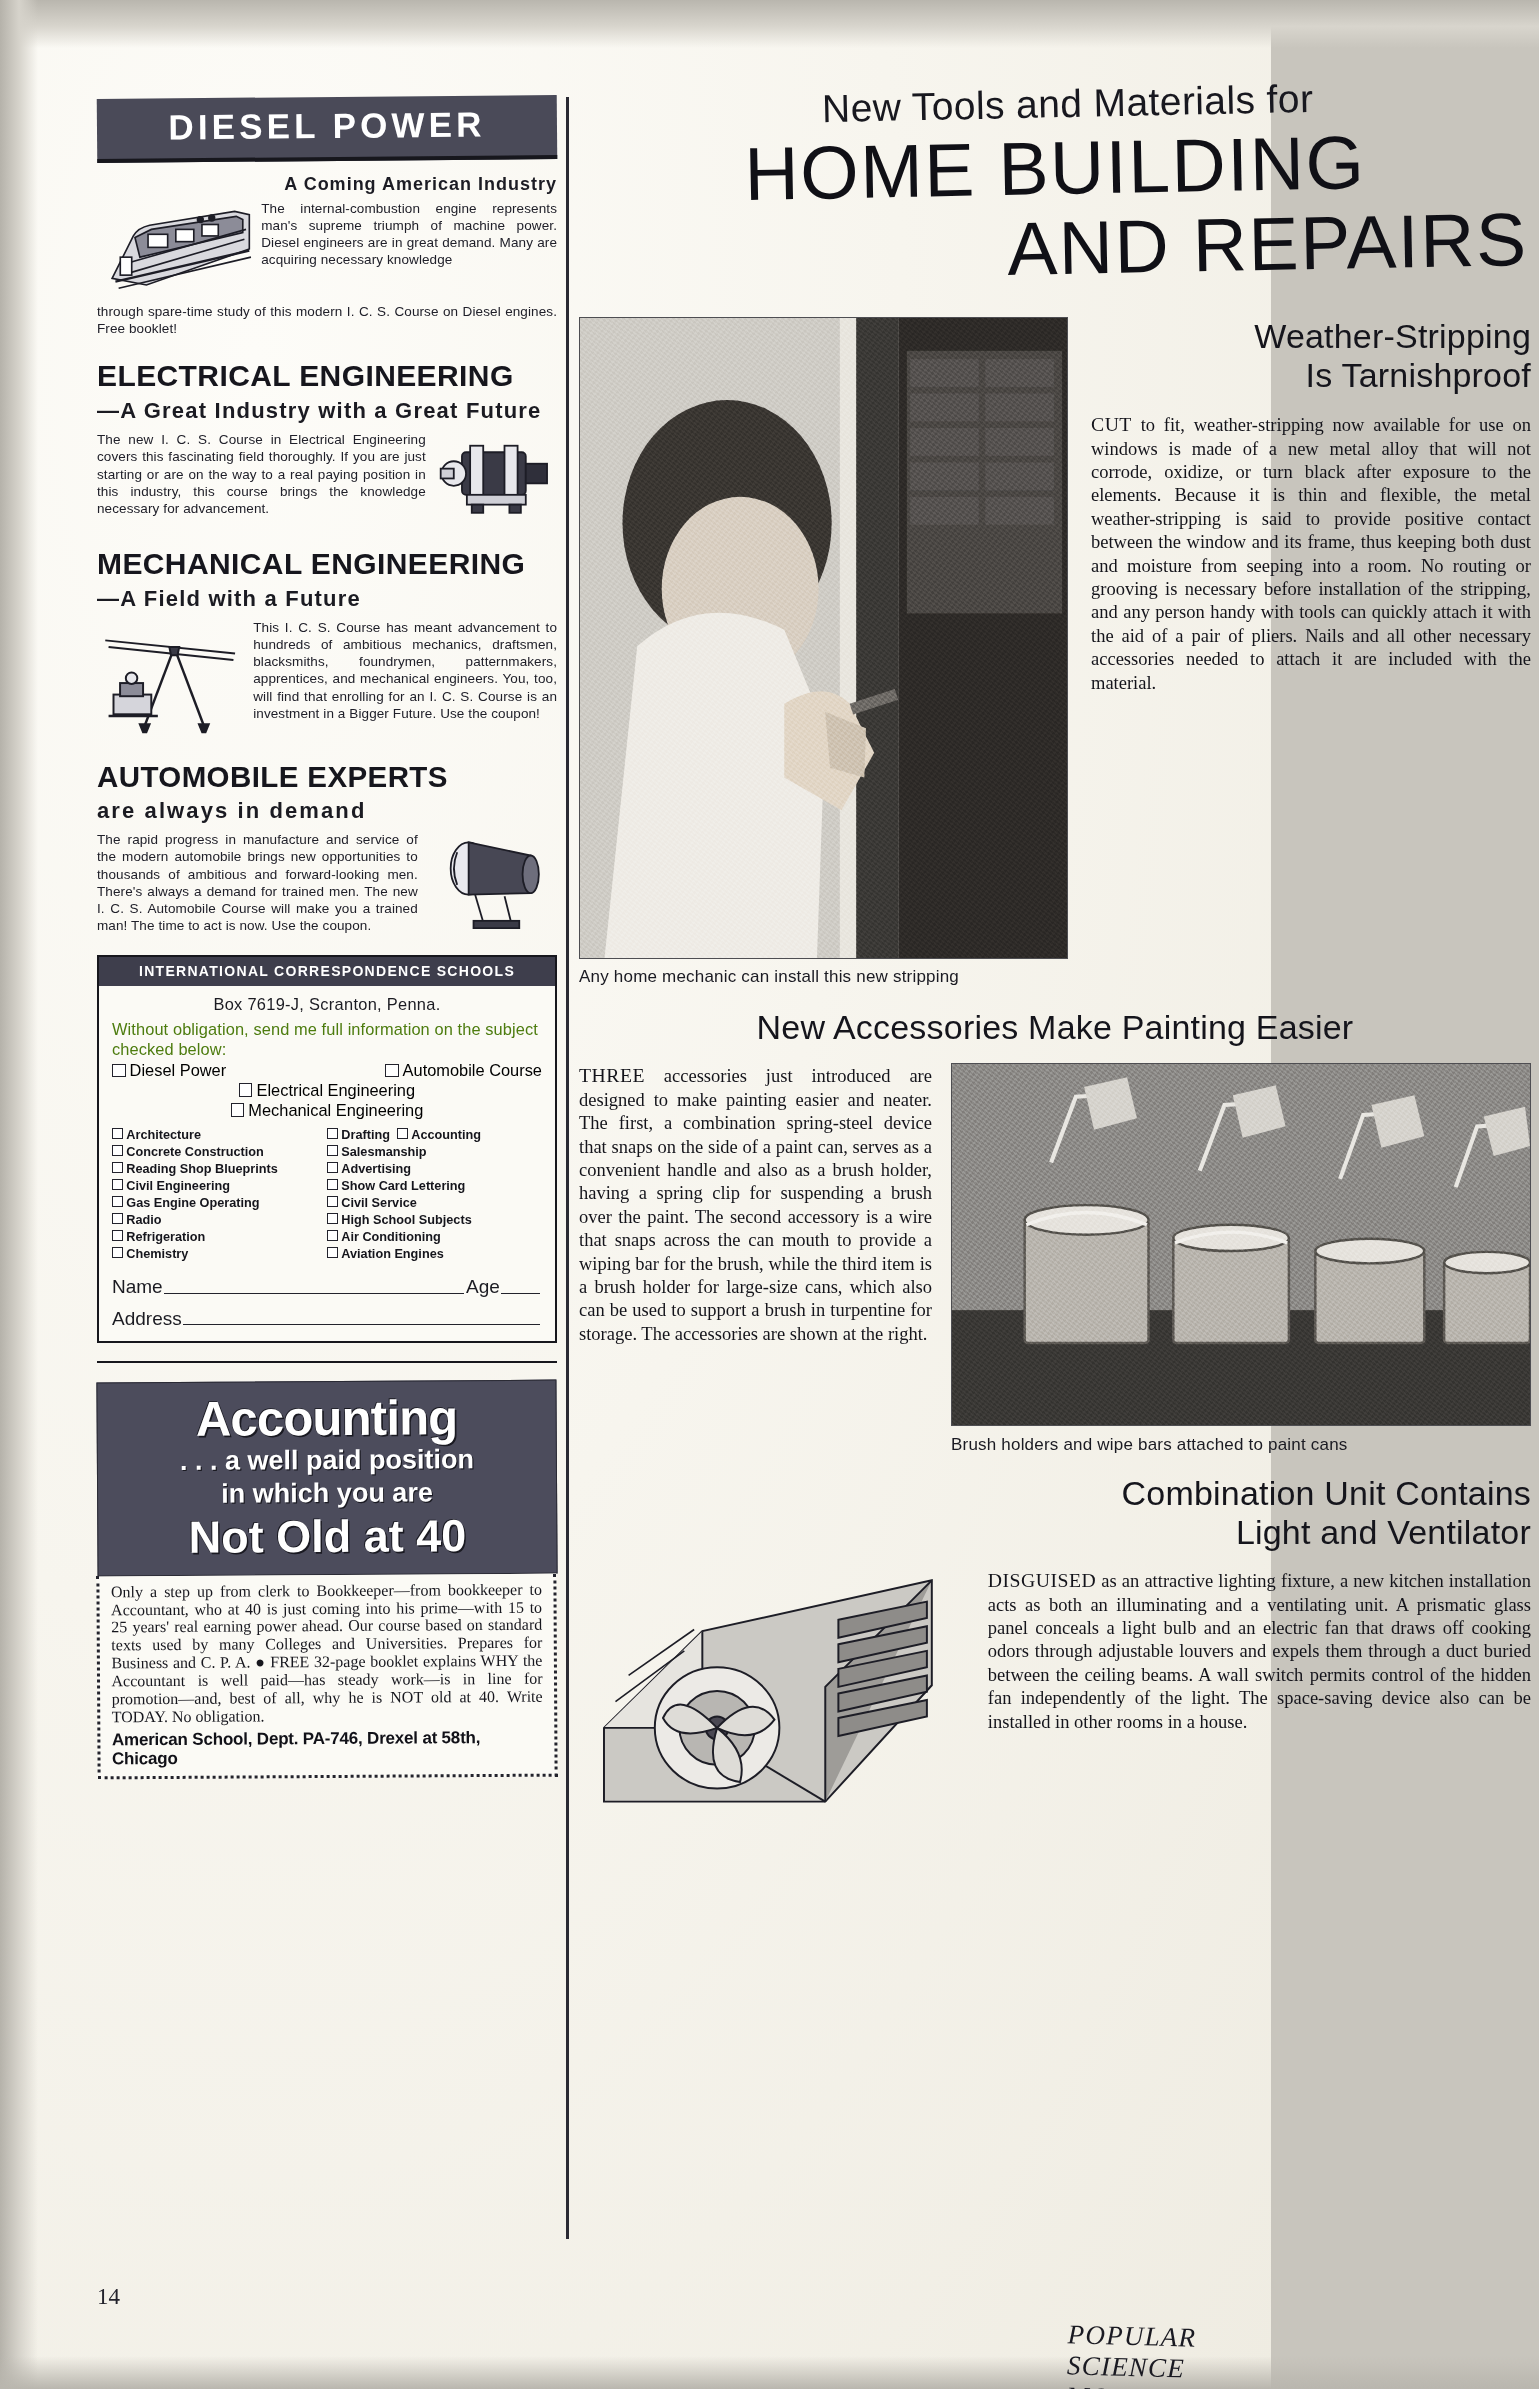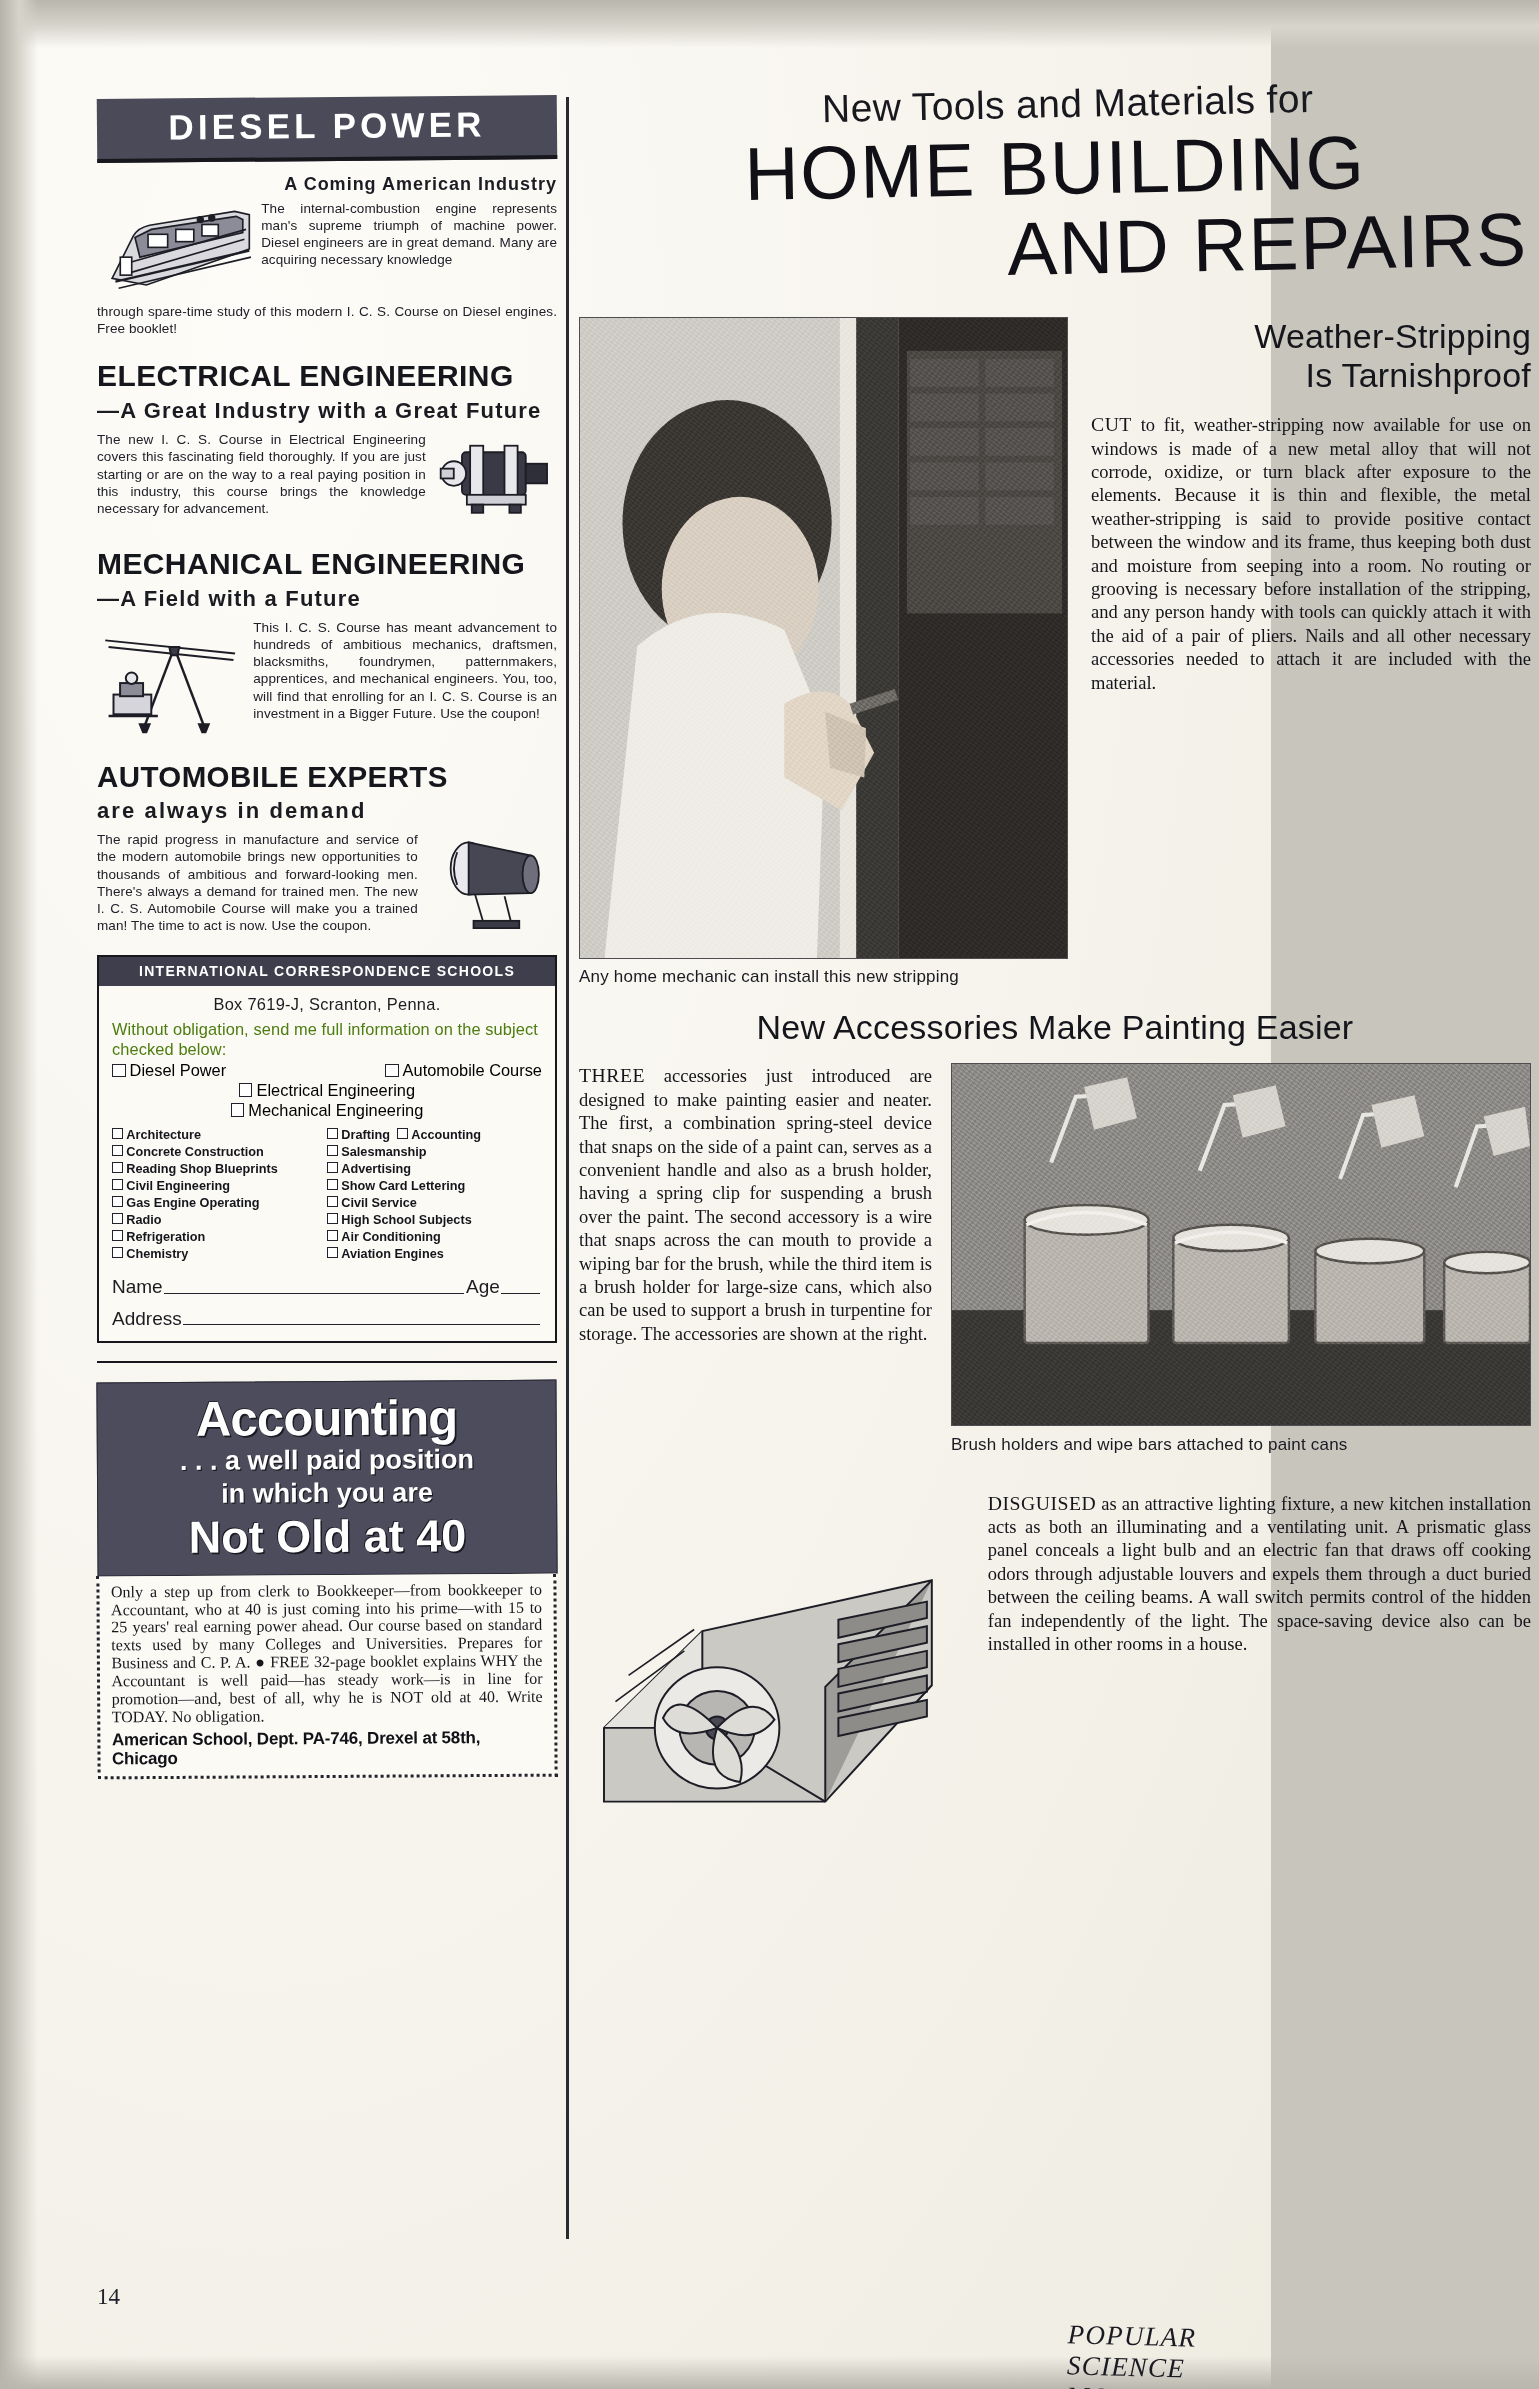--- a/index.html
+++ b/index.html
@@ -471,20 +471,22 @@
               <path d="M168 300 Q120 250 102 288 Q118 318 168 300" fill="#dedcd7"></path>
               <path d="M168 300 Q212 254 238 290 Q214 322 168 300" fill="#dedcd7"></path>
               <path d="M168 300 Q150 360 196 366 Q206 330 168 300" fill="#dedcd7"></path>
               <path d="M60 236 L140 180" stroke-width="2"></path>
               <path d="M44 268 L128 206" stroke-width="2"></path>
             </g>
           </svg>
         </div>
       </div>
       <div style="flex:1; padding-left:14.8px;">
+        <div class="arthead" style="text-align:right;">Combination Unit Contains</div>
+        <div class="arthead" style="text-align:right;">Light and Ventilator</div>
         <div class="artbody" style="margin-top:16.4px;">
           <span class="sc">DISGUISED</span>
           <span>as an attractive lighting fixture, a new kitchen installation acts as both an illuminating and a ventilating unit. A prismatic glass panel conceals a light bulb and an electric fan that draws off cooking odors through adjustable louvers and expels them through a duct buried between the ceiling beams. A wall switch permits control of the hidden fan independently of the light. The space-saving device also can be installed in other rooms in a house.</span>
         </div>
       </div>
     </div>
   </div>
 
   <div style="position:absolute; left:1067px; top:2322px;
               font-family:'Liberation Serif', serif; font-style:italic;

